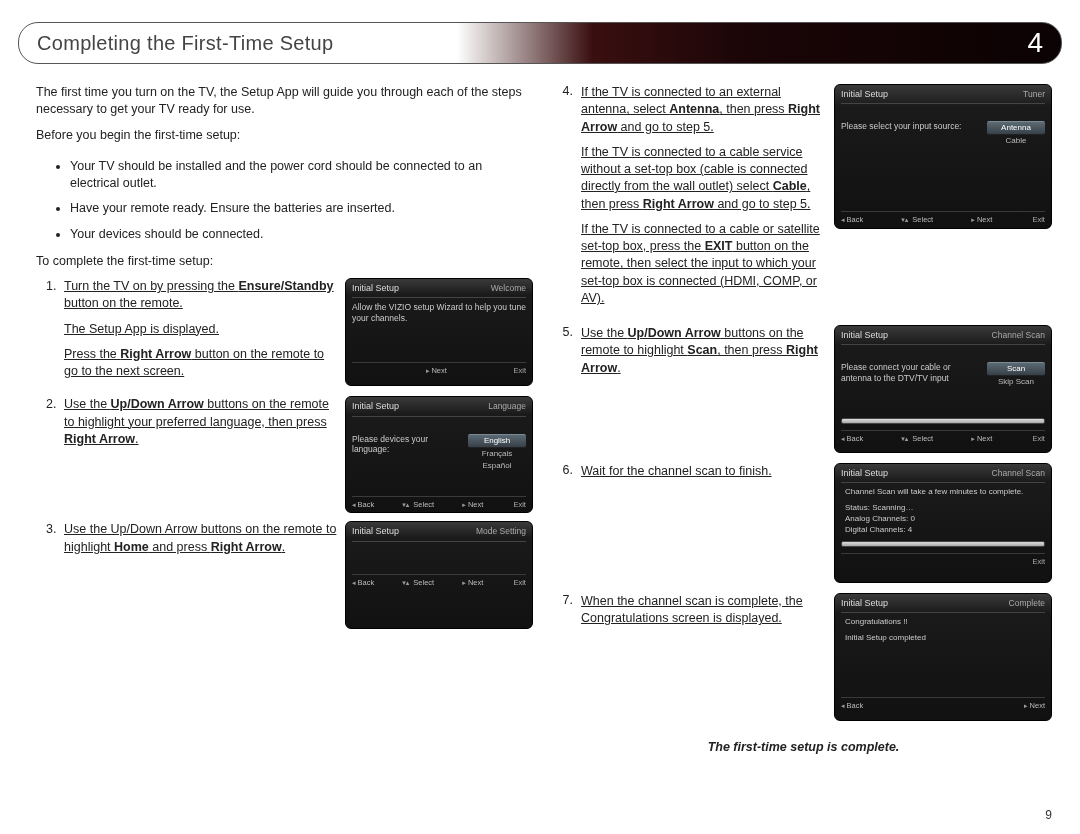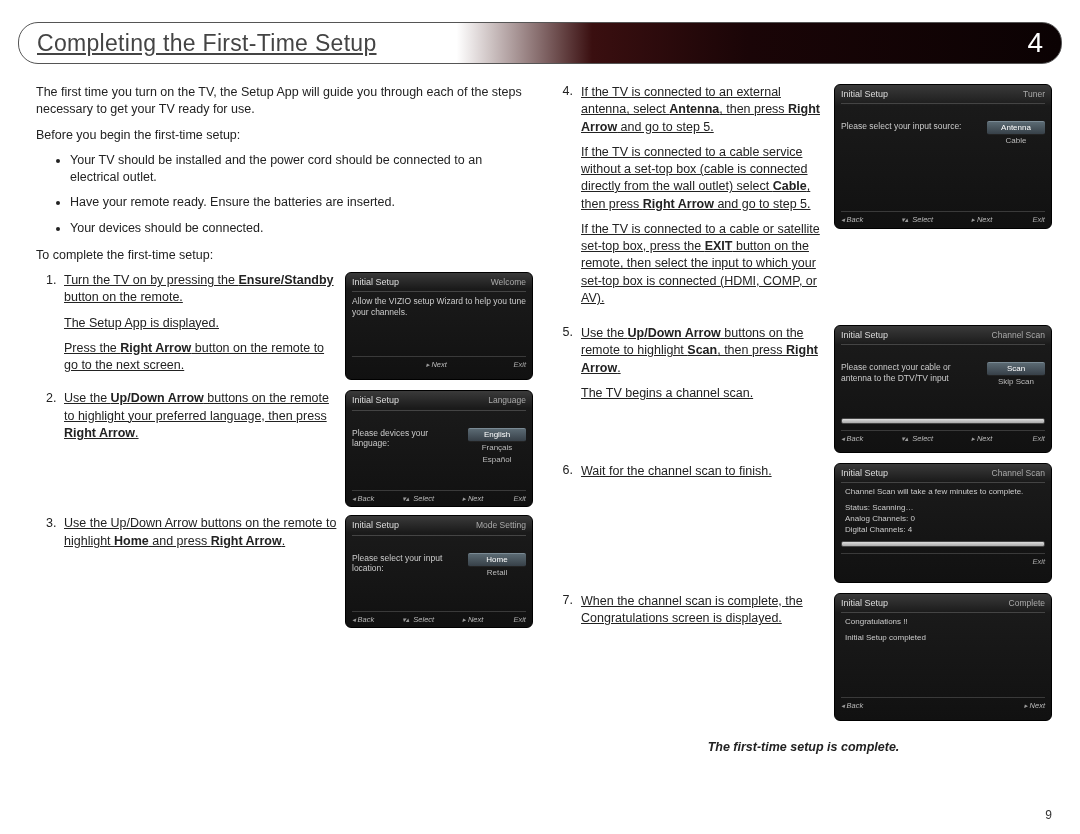--- a/index.html
+++ b/index.html
@@ -21,45 +21,44 @@
     right: 18px;
     height: 42px;
     border: 1px solid #555;
     border-radius: 20px;
     background: linear-gradient(90deg, #fff 0%, #fff 42%, #3a0f10 55%, #1a0507 70%, #0b0203 100%);
     display: flex;
     align-items: center;
     padding: 0 18px;
   }
   .hdr-title {
-    font-size: 23px;
+    font-size: 20px;
     font-weight: 300;
     color: #444;
     letter-spacing: 0.3px;
-    text-decoration: underline;
   }
   .hdr-num {
     margin-left: auto;
     font-size: 28px;
     font-weight: 400;
     color: #fff;
   }
   
   .cols {
     position: absolute;
     top: 84px;
     left: 36px;
     right: 28px;
     bottom: 30px;
     display: flex;
     gap: 22px;
   }
   .col { flex: 1; position: relative; }
   .col p, .col li { font-size: 12.5px; line-height: 1.38; margin-bottom: 8px; }
-  ul { list-style: disc; padding-left: 34px; margin: 8px 0 10px 0; }
+  ul { list-style: disc; padding-left: 34px; margin: 14px 0 10px 0; }
   ol { list-style: decimal; padding-left: 24px; }
   ol > li { margin-bottom: 10px; padding-left: 4px; }
   .strong { font-weight: bold; }
   .step-body { display: flex; gap: 8px; }
   .step-text { flex: 1; text-decoration: underline; }
   .step-fig { width: 188px; flex-shrink: 0; }
 
   
   .right-step { display:flex; gap:8px; margin-bottom:10px; }
   .right-step .step-text { flex:1; }
@@ -91,21 +90,21 @@
     border-top:1px solid #7a8a94;
     border-bottom:1px solid #222;
     border-radius:2px;
     color:#fff;
   }
   .tv-bottom {
     display:flex; justify-content:space-between; gap:6px;
     border-top:1px solid #3a3a3a; margin-top:6px; padding-top:3px;
     font-size:7.5px; color:#bbb;
   }
-  .tv-bottom span { white-space:nowrap;font-style:italic; }
+  .tv-bottom span { white-space:nowrap; }
   .tv-bottom span::before { content:"◂"; margin-right:2px; font-size:7px; opacity:.8;}
   .tv-bottom .sel-b::before { content:"▾▴ "; }
   .tv-bottom .next-b::before { content:"▸"; }
   .tv-bottom .exit-b::before { content:""; }
   .tv-bottom .exit-b { opacity:.9; }
   .tv-progress {
     height:6px; background:linear-gradient(180deg,#ddd,#aaa);
     border:1px solid #444; border-radius:2px; margin:6px 0 4px 0;
   }
   .tv-status { font-size:8px; color:#ccc; margin:1px 4px; }
@@ -200,27 +199,20 @@
         <div class="step-body">
           <div class="step-text">
             <p><span>Use the Up/Down Arrow buttons on the remote to highlight </span><span class="strong">Home</span><span> and press </span><span class="strong">Right Arrow</span><span>.</span></p>
           </div>
           <div class="step-fig">
             <div class="tv" style="min-height:108px;">
               <div class="tv-top">
                   <span class="tname">Initial Setup</span>
                   <span class="tsub">Mode Setting</span>
                 </div>
-              <div class="tv-row">
-                <div class="tv-prompt">Please select your input location:</div>
-                <div class="tv-opts">
-                  <div class="opt sel">Home</div>
-                  <div class="opt">Retail</div>
-                </div>
-              </div>
               <div class="tv-bottom" style="margin-top:32px;">
                 <span>Back</span>
                   <span class="sel-b">Select</span>
                   <span class="next-b">Next</span>
                   <span class="exit-b">Exit</span>
               </div>
             </div>
           </div>
         </div>
       </li>
@@ -256,21 +248,20 @@
               <span class="exit-b">Exit</span>
           </div>
         </div>
       </div>
     </div>
 
     <div class="right-step">
       <div class="num">5.</div>
       <div class="step-text">
         <p><span>Use the </span><span class="strong">Up/Down Arrow</span><span> buttons on the remote to highlight </span><span class="strong">Scan</span><span>, then press </span><span class="strong">Right Arrow</span><span>.</span></p>
-        <p>The TV begins a channel scan.</p>
       </div>
       <div class="step-fig">
         <div class="tv" style="min-height:128px;">
           <div class="tv-top">
               <span class="tname">Initial Setup</span>
               <span class="tsub">Channel Scan</span>
             </div>
           <div class="tv-row">
             <div class="tv-prompt">Please connect your cable or antenna to the DTV/TV input</div>
             <div class="tv-opts">

